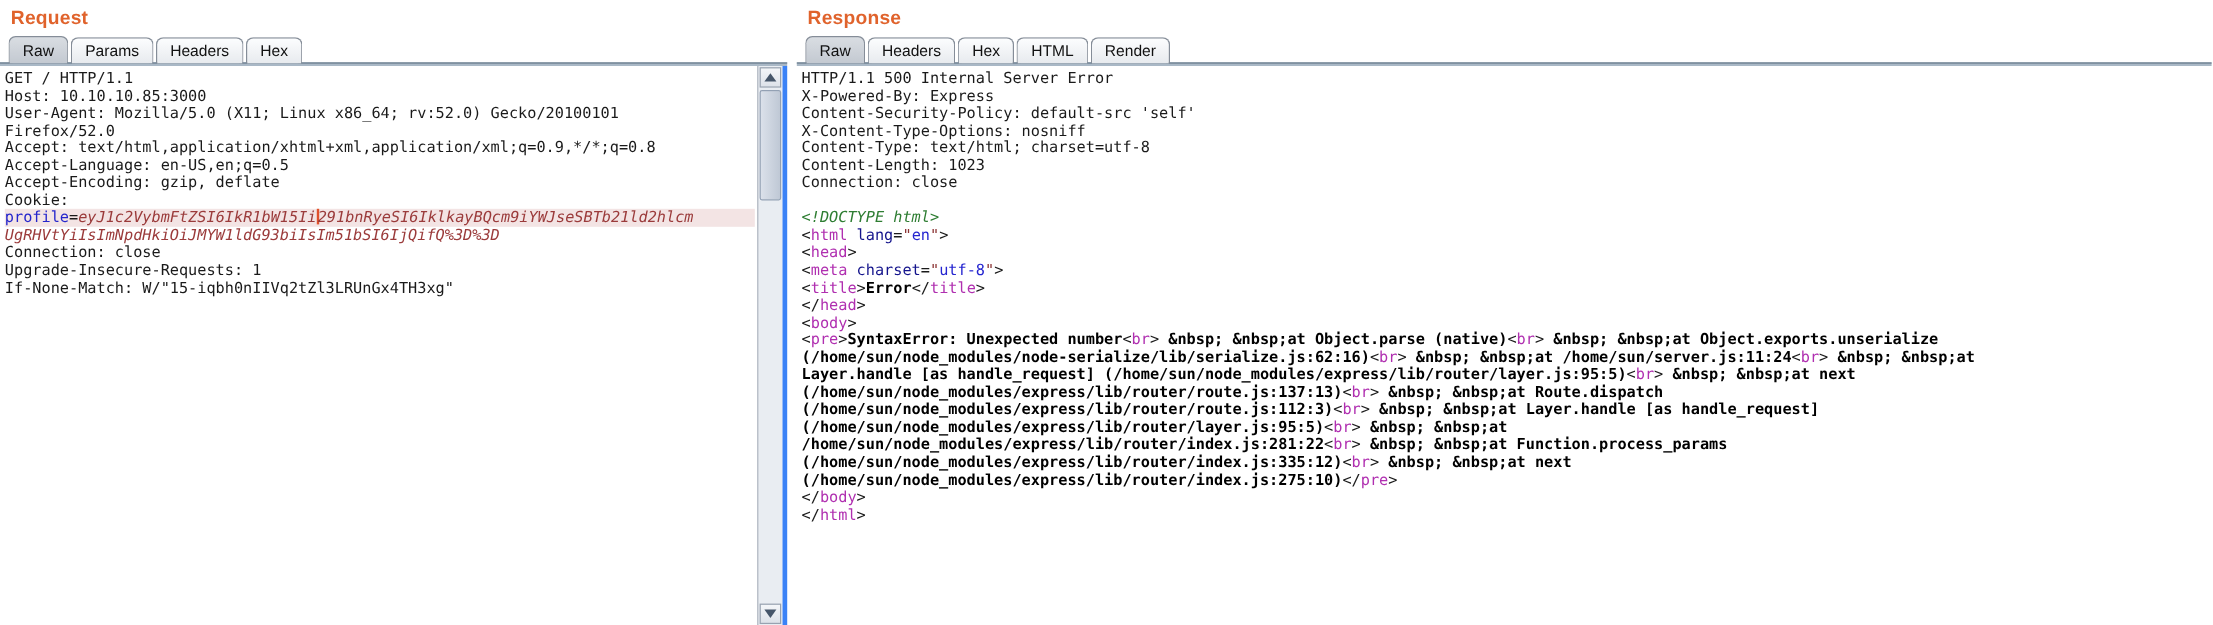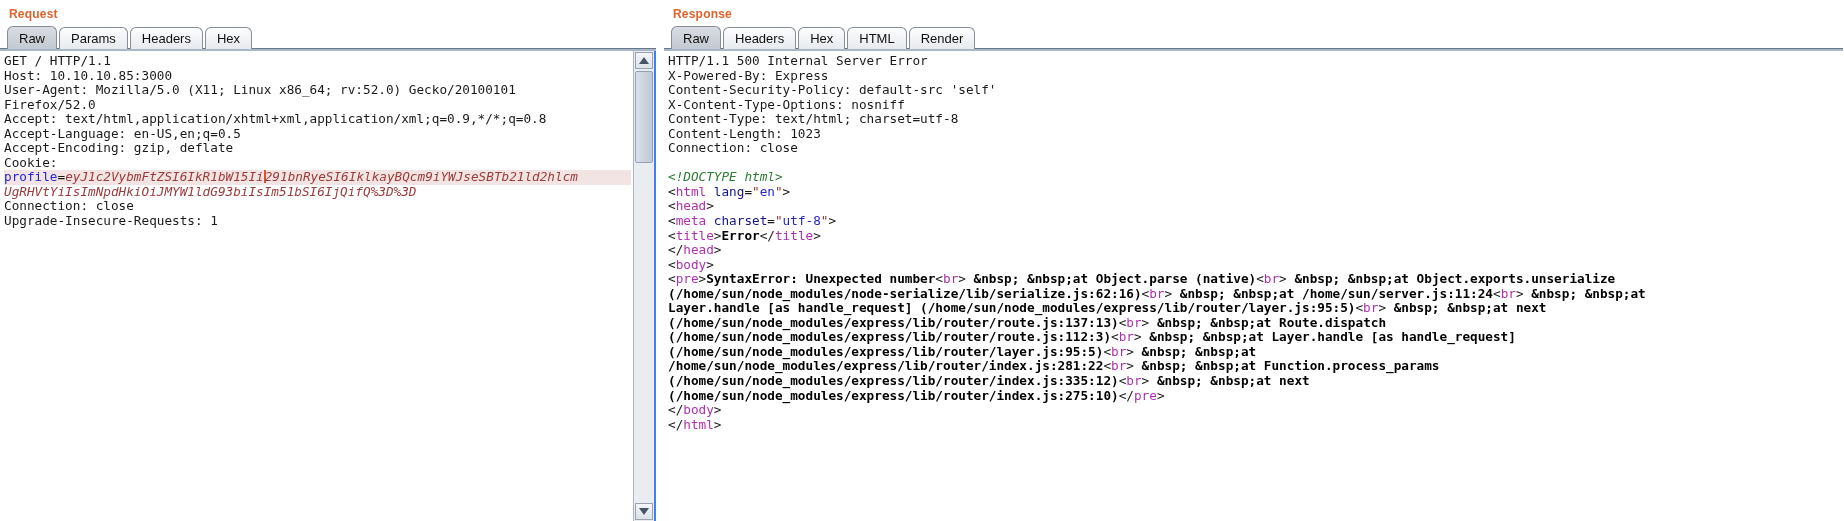--- a/index.html
+++ b/index.html
@@ -5,33 +5,33 @@
   * { margin:0; padding:0; box-sizing:border-box; }
   html,body { width:1844px; height:521px; background:#ffffff; overflow:hidden;
               font-family:"Liberation Sans", sans-serif; }
 
   .app { display:flex; width:1844px; height:521px; background:#ffffff; }
 
   .panel { display:flex; flex-direction:column; height:521px; background:#fff; }
   .request-panel  { width:656px; }
   .response-panel { width:1179px; margin-left:8px; }
 
-  .panel-title { font-size:12px; font-weight:bold; color:var(--panel-title);
+  .panel-title { font-size:16px; font-weight:bold; color:var(--panel-title);
                  padding:7px 0 3px 9px; letter-spacing:0.2px; }
 
   .tabs { display:flex; align-items:flex-end; padding-left:7px; height:24px; position:relative; z-index:2; }
   .tab { font-size:13px; color:#111; padding:3px 11px 3px 11px; margin-right:2px;
          border:1px solid #858d98; border-bottom:none; border-radius:6px 6px 0 0;
          background:linear-gradient(#fcfdfe,#e7eaee); cursor:default; position:relative; top:1px;text-align:center; }
   .tab.selected { background:linear-gradient(#d9dde2,#c3c9d1); padding-top:4px; }
 
   .tabline { height:3px; background:#a9b8c6; border-top:1px solid #66788a; position:relative; z-index:1; }
 
   .panel-body { flex:1; position:relative; overflow:hidden; background:#fff; }
-  .request-panel .panel-body { border-right:2px solid #3b82f6; }
+  .request-panel .panel-body { border-right:4px solid #3b82f6; }
 
   .code { position:absolute; left:0; top:0; right:0; bottom:0; padding:3px 2px 2px 4px;
           font-family:"DejaVu Sans Mono", monospace; font-size:12.7px; line-height:14.55px;
           color:#1a1a1a; }
   .request-panel .code { right:21px; }
   .line { white-space:pre; min-height:14.55px; }
   .line.hl { background:var(--highlight-bg); }
 
   
   .tk-p    { color:#1a1a1a; }
@@ -82,20 +82,21 @@
           <div class="line"><span class="tk-p">User-Agent: Mozilla/5.0 (X11; Linux x86_64; rv:52.0) Gecko/20100101</span></div>
           <div class="line"><span class="tk-p">Firefox/52.0</span></div>
           <div class="line"><span class="tk-p">Accept: text/html,application/xhtml+xml,application/xml;q=0.9,*/*;q=0.8</span></div>
           <div class="line"><span class="tk-p">Accept-Language: en-US,en;q=0.5</span></div>
           <div class="line"><span class="tk-p">Accept-Encoding: gzip, deflate</span></div>
           <div class="line"><span class="tk-p">Cookie:</span></div>
           <div class="line hl"><span class="tk-name">profile</span><span class="tk-p">=</span><span class="tk-val">eyJ1c2VybmFtZSI6IkR1bW15Ii</span><span class="caret"></span><span class="tk-val">291bnRyeSI6IklkayBQcm9iYWJseSBTb21ld2hlcm</span></div>
           <div class="line"><span class="tk-val">UgRHVtYiIsImNpdHkiOiJMYW1ldG93biIsIm51bSI6IjQifQ%3D%3D</span></div>
           <div class="line"><span class="tk-p">Connection: close</span></div>
           <div class="line"><span class="tk-p">Upgrade-Insecure-Requests: 1</span></div>
+          <div class="line"><span class="tk-p">If-None-Match: W/"15-iqbh0nIIVq2tZl3LRUnGx4TH3xg"</span></div>
         </div>
       <div class="vscroll">
         <div class="sb-btn up">
             <span class="arr-up"></span>
           </div>
         <div class="sb-thumb"></div>
         <div class="sb-btn down">
             <span class="arr-down"></span>
           </div>
       </div>

